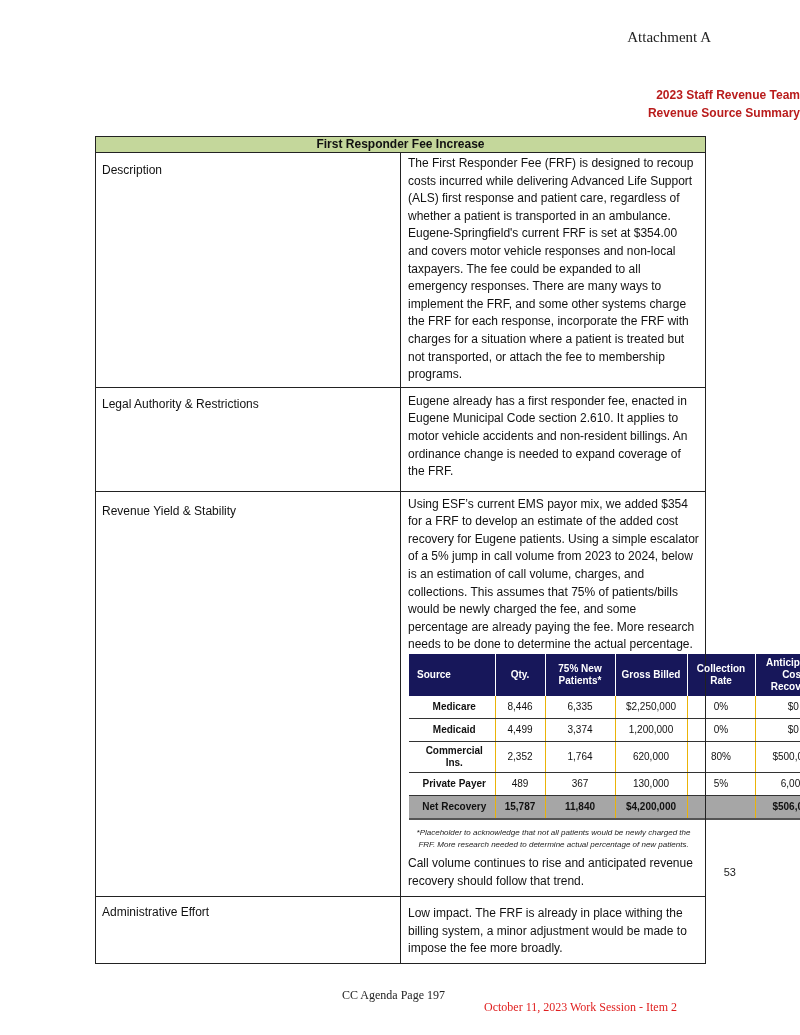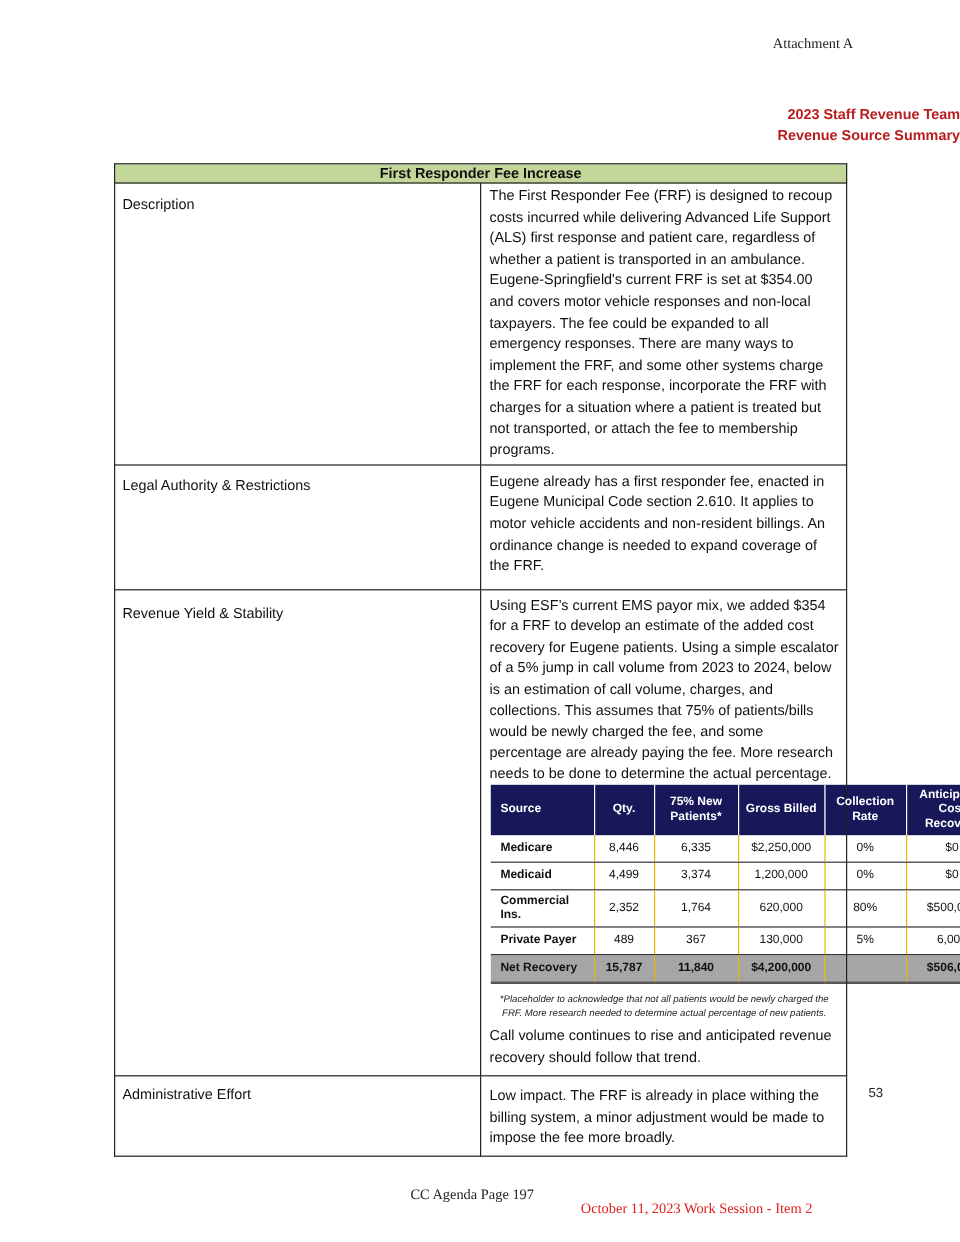--- a/index.html
+++ b/index.html
@@ -1,44 +1,44 @@
 <!DOCTYPE html>
 <html><head>
 <meta charset="utf-8">
 <style>
   html, body { margin: 0; padding: 0; background: #ffffff; }
   body { width: 800px; height: 1035px; position: relative; font-family: "Liberation Sans", sans-serif; color: #111; overflow: hidden; }
-  .attachment { position: absolute; top: 29px; right: 89px; font-family: "Liberation Serif", serif; font-size: 12px; color: #222; }
+  .attachment { position: absolute; top: 29px; right: 89px; font-family: "Liberation Serif", serif; font-size: 15px; color: #222; }
   .title-block { position: absolute; top: 86px; left: 0; width: 800px; text-align: right; font-family: "Liberation Sans", sans-serif; font-weight: bold; font-size: 12px; line-height: 18px; color: #b91c1c; }
   .main-table { position: absolute; top: 136px; left: 95px; width: 611px; border-collapse: collapse; table-layout: fixed; font-size: 12px; }
   .main-table td { border: 1px solid #222; vertical-align: top; }
   .main-table .hdr { background: #c4d79b; text-align: center; font-weight: bold; font-size: 12px; height: 15px; padding: 0; line-height: 15px; }
   .main-table td.lbl { width: 166px; padding: 7px 6px; line-height: 16px; }
   .main-table td.val { padding: 2px 6px 3px 7px; line-height: 17.6px; }
   .row-desc td.lbl { padding-top: 9px; }
   .row-legal td.val { padding-top: 5px; padding-bottom: 10px; }
   .row-legal td.lbl { padding-top: 8px; }
   .row-prec td.val { padding-top: 8px; padding-bottom: 4px; }
   .row-prec td.lbl { padding-top: 11px; }
   .row-rev td.lbl { padding-top: 11px; }
   .row-rev td.val { padding-top: 4px; padding-bottom: 6px; }
   .row-admin td.val { padding-top: 8px; padding-bottom: 5px; }
   .row-admin td.lbl { padding-top: 7px; margin-left: 10px; }
 
   .inner { border-collapse: collapse; width: 422px; margin: 0 0 0 1px; table-layout: fixed; font-size: 10px; }
   .inner th { background: #17175a; color: #fff; font-weight: bold; font-size: 10px; line-height: 12px; padding: 2px 3px; border-left: 1px solid #ffffff; text-align: center; height: 38px; }
   .inner th:first-child { text-align: left; padding-left: 8px; border-left: none; }
   .inner td { border: none; border-left: 1px solid #eab308; border-bottom: 1px solid #333; text-align: center; padding: 2px 3px; line-height: 12px; height: 18px; vertical-align: middle; font-size: 10px; }
-  .inner td:first-child { border-left: none; text-align: left; padding-left: 8px; font-weight: bold; margin-left: 41px; }
+  .inner td:first-child { border-left: none; text-align: center; padding-left: 8px; font-weight: bold; margin-left: 41px; }
   .inner tr.tall td { height: 26px; }
   .inner tr.total td { background: #a6a6a6; font-weight: bold; border-bottom: 2px solid #555; }
   .footnote { font-style: italic; font-size: 8px; line-height: 12px; margin-top: 7px; color: #222; text-align: center; }
   .after-note { margin-top: 4px; }
 
-  .page-num { position: absolute; top: 905px; right: 64px; font-size: 11px; color: #222; }
+  .page-num { position: absolute; top: 866px; right: 64px; font-size: 11px; color: #222; }
   .cc-agenda { position: absolute; top: 988px; left: 342px; font-family: "Liberation Serif", serif; font-size: 12px; color: #222; }
   .session { position: absolute; top: 1000px; left: 484px; font-family: "Liberation Serif", serif; font-size: 12px; color: #e02020; }
 </style>
 </head>
 <body>
 
 <div class="attachment">Attachment A</div>
 
 <div class="title-block">
   <div>2023 Staff Revenue Team</div>

